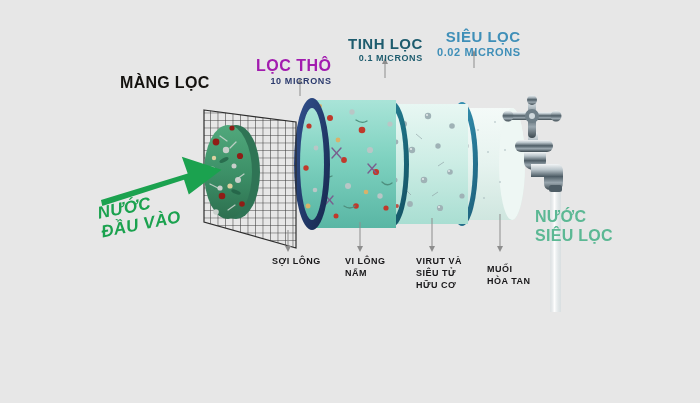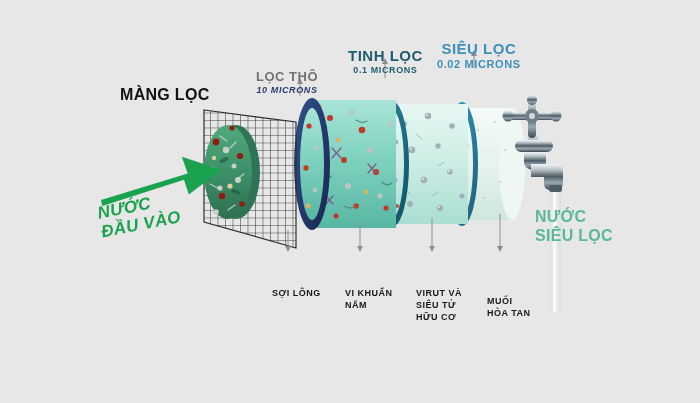--- a/index.html
+++ b/index.html
@@ -6,46 +6,46 @@
   body{
     width:700px;height:403px;
     background:#e7e7e7;
     font-family:"Liberation Sans", sans-serif;
     overflow:hidden;
     position:relative;
   }
   #stage{position:absolute;inset:0;width:700px;height:403px;}
 
   
-  .stage-label{position:absolute;text-align:center;line-height:1;margin-top:12px;}
+  .stage-label{position:absolute;text-align:right;line-height:1;}
   .stage-label .title{
     font-weight:bold;letter-spacing:.5px;white-space:nowrap;
   }
   .stage-label .sub{
     font-weight:bold;white-space:nowrap;margin-top:3px;
   }
 
   #lbl-mang{left:120px;top:75px;}
   #lbl-mang .title{font-size:16px;color:#14120f;letter-spacing:.3px;}
 
   #lbl-tho{left:256px;top:58px;}
-  #lbl-tho .title{font-size:13px;color:#737373;}
-  #lbl-tho .sub{font-size:9px;color:#2b3a6d;letter-spacing:.6px;font-style:italic;}
+  #lbl-tho .title{font-size:16px;color:#a21caf;}
+  #lbl-tho .sub{font-size:9px;color:#2b3a6d;letter-spacing:.6px;}
 
   #lbl-tinh{left:348px;top:36px;}
   #lbl-tinh .title{font-size:15px;color:#1e5c6e;}
   #lbl-tinh .sub{font-size:9px;color:#1e5c6e;letter-spacing:.6px;}
 
   #lbl-sieu{left:437px;top:29px;}
   #lbl-sieu .title{font-size:15px;color:#3f8fb8;}
   #lbl-sieu .sub{font-size:11px;color:#3f8fb8;letter-spacing:.6px;}
 
   
   .callout{position:absolute;font-size:9px;font-weight:bold;color:#19181a;
-           line-height:1.35;letter-spacing:.5px;white-space:pre-line;margin-top:32px;}
+           line-height:1.35;letter-spacing:.5px;white-space:pre-line;}
   #cal-soi{left:272px;top:255px;}
   #cal-vi{left:345px;top:255px;}
   #cal-virut{left:416px;top:255px;}
   #cal-muoi{left:487px;top:263px;}
 
   
   #txt-in{
     position:absolute;left:96px;top:204px;
     transform:rotate(-11deg);transform-origin:left top;
     color:#1ba24f;font-weight:bold;font-style:italic;
@@ -353,21 +353,21 @@
   <div class="title">TINH LỌC</div>
   <div class="sub">0.1 MICRONS</div>
 </div>
 
 <div class="stage-label" id="lbl-sieu">
   <div class="title">SIÊU LỌC</div>
   <div class="sub">0.02 MICRONS</div>
 </div>
 
 <div class="callout" id="cal-soi">SỢI LÔNG</div>
-<div class="callout" id="cal-vi">VI KHUẨN
+<div class="callout" id="cal-vi">VI LÔNG
 NẤM</div>
 <div class="callout" id="cal-virut">VIRUT VÀ
 SIÊU TỬ
 HỮU CƠ</div>
 <div class="callout" id="cal-muoi">MUỐI
 HÒA TAN</div>
 
 <div id="txt-in">NƯỚC
 ĐẦU VÀO</div>
 <div id="txt-out">NƯỚC

